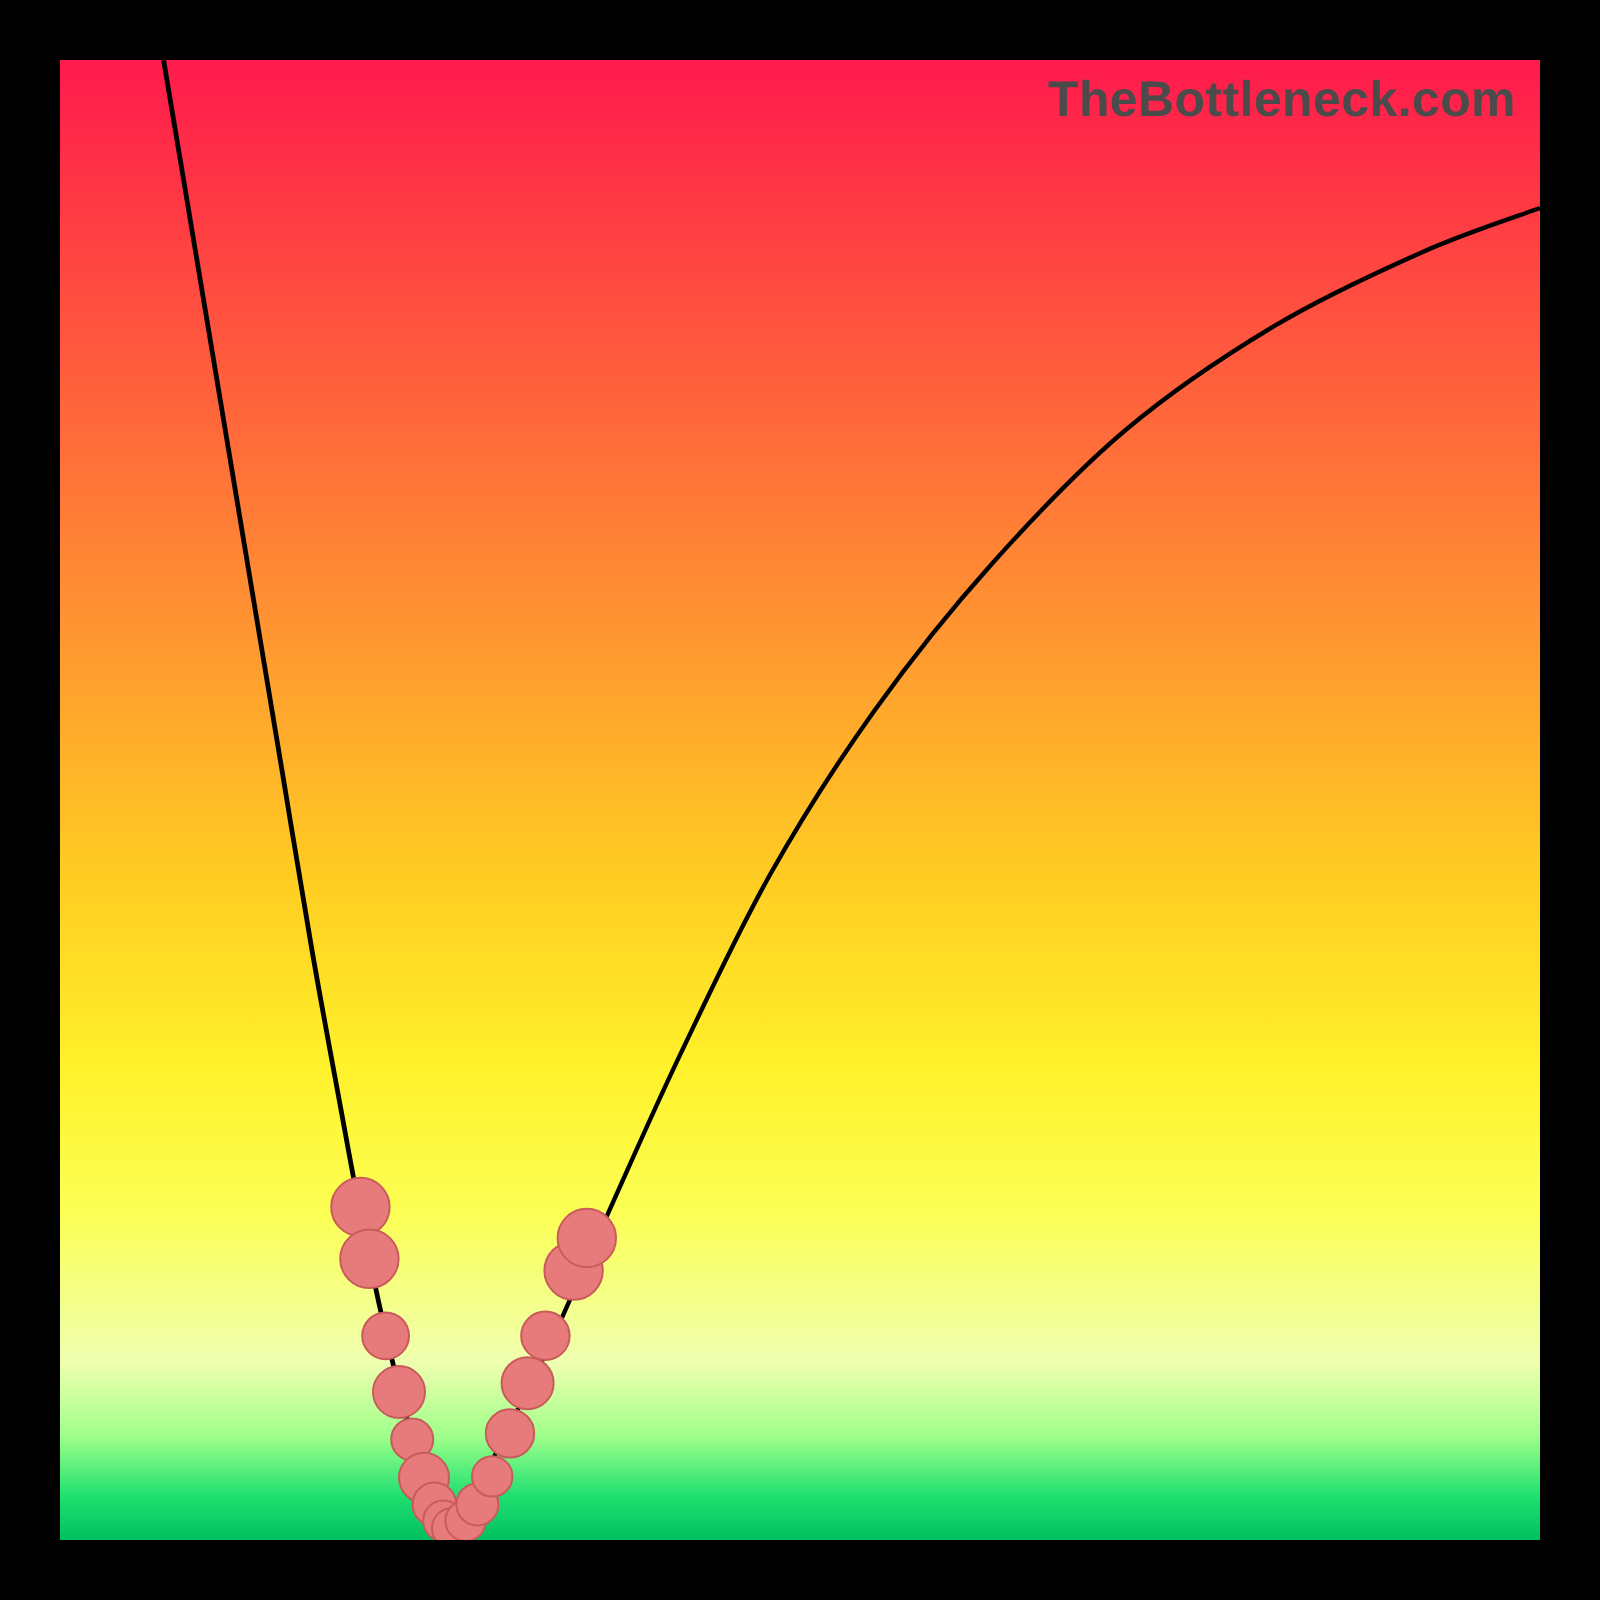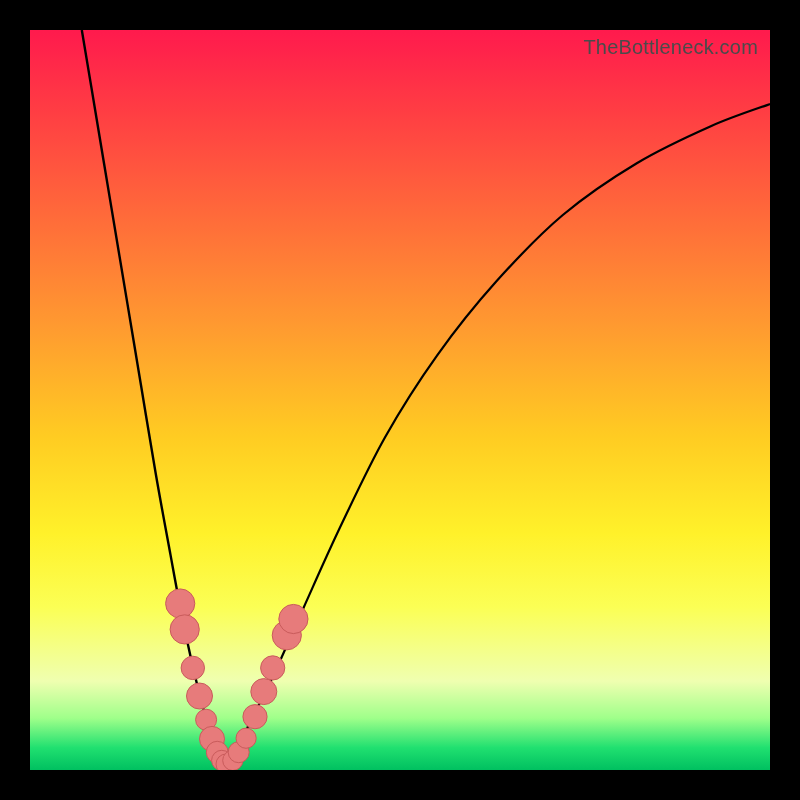--- a/index.html
+++ b/index.html
@@ -38,22 +38,22 @@
       #9fff8a 93%,
       #20e070 97%,
       #00c060 100%
     );
   }
   .watermark {
     position: absolute;
     top: 6px;
     right: 12px;
     color: #4b4b4b;
-    font-size: 20px;
-    font-weight: 400;
+    font-size: 25px;
+    font-weight: 700;
     letter-spacing: 0.2px;
     user-select: none;
   }
   svg.curves {
     position: absolute;
     left: 0;
     top: 0;
     width: 740px;
     height: 740px;
   }

